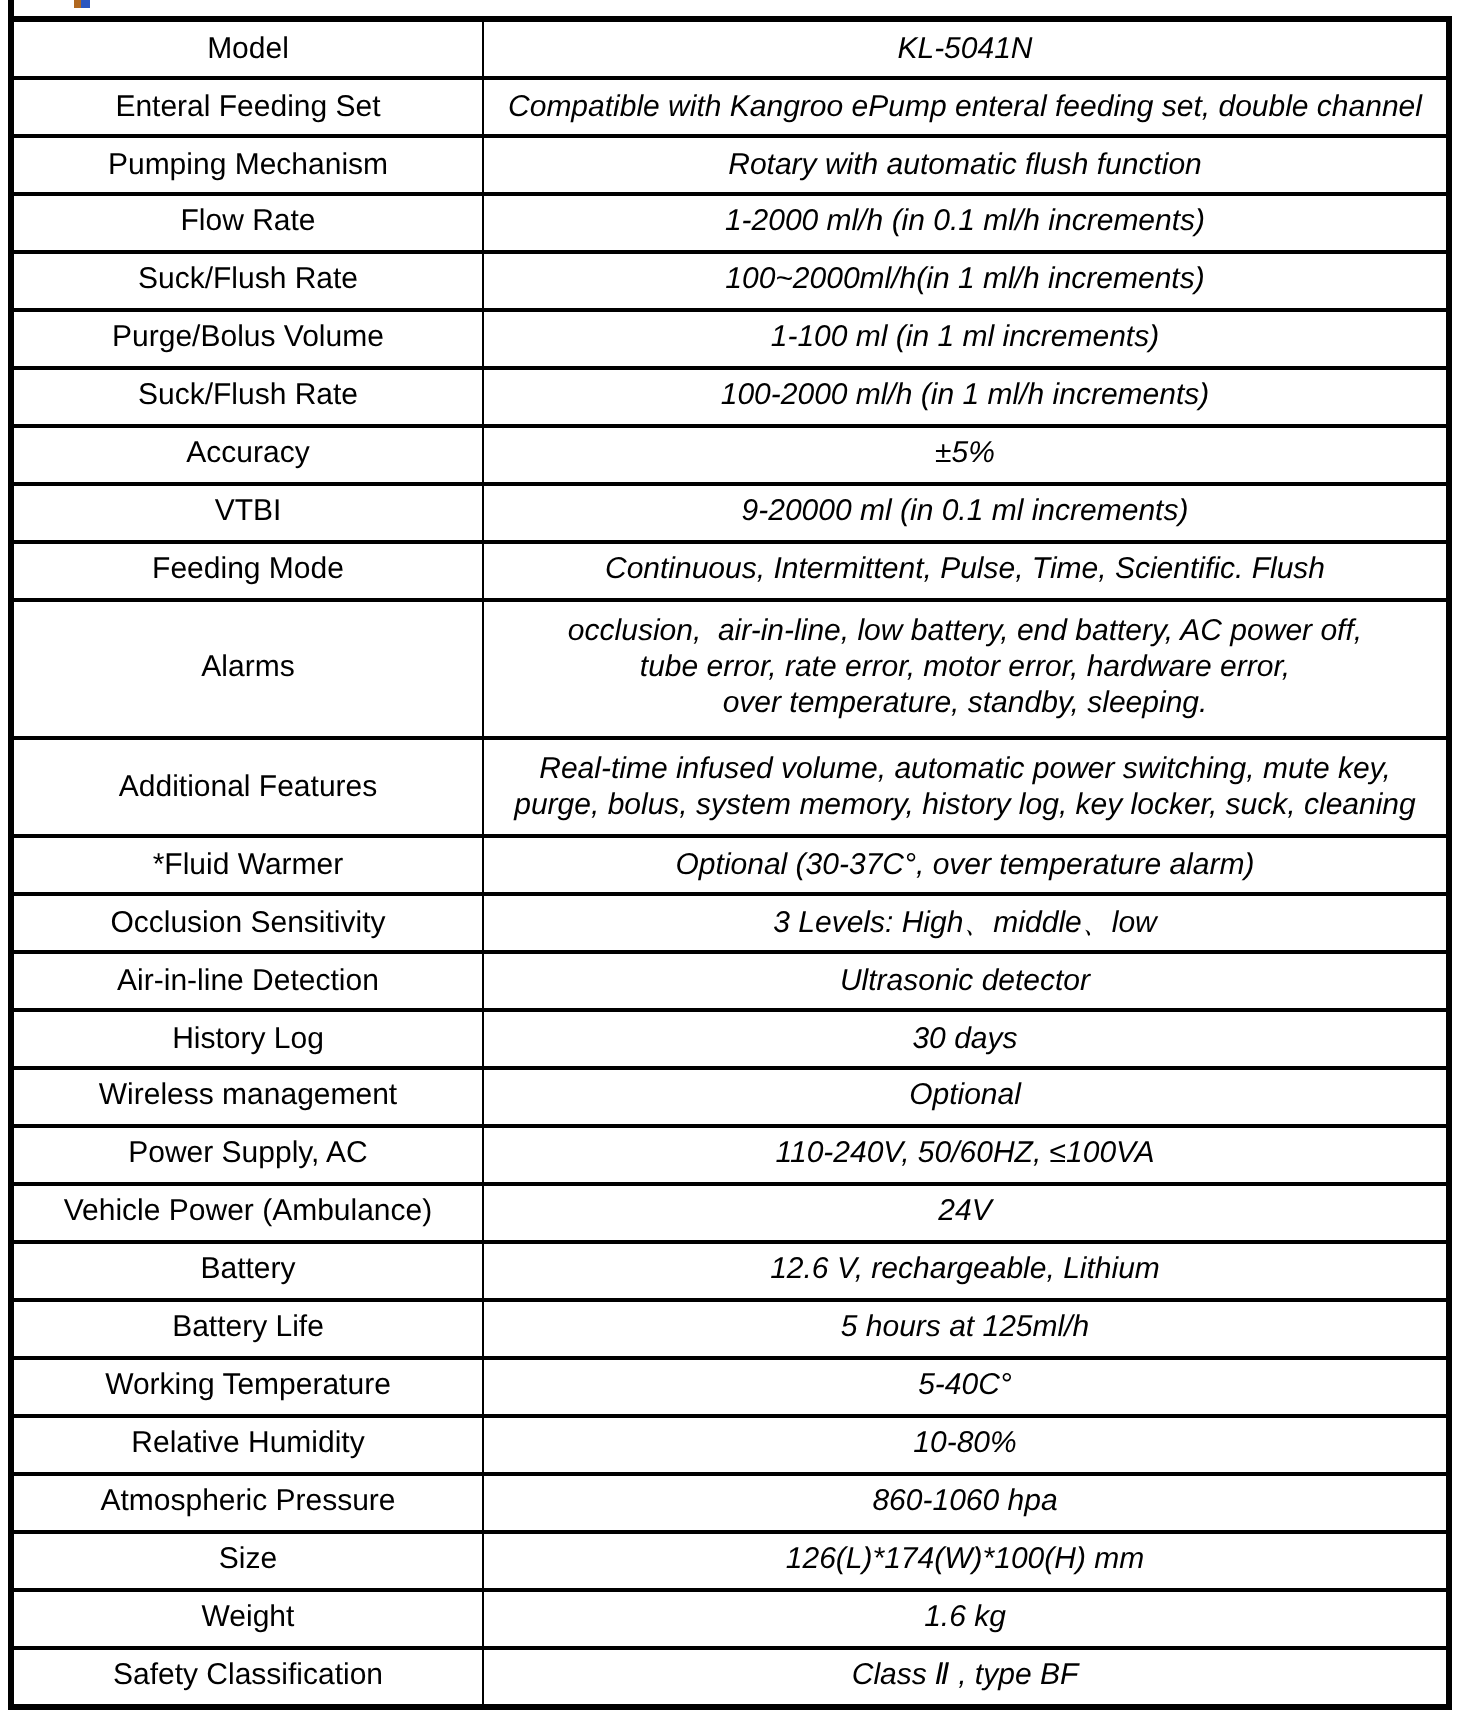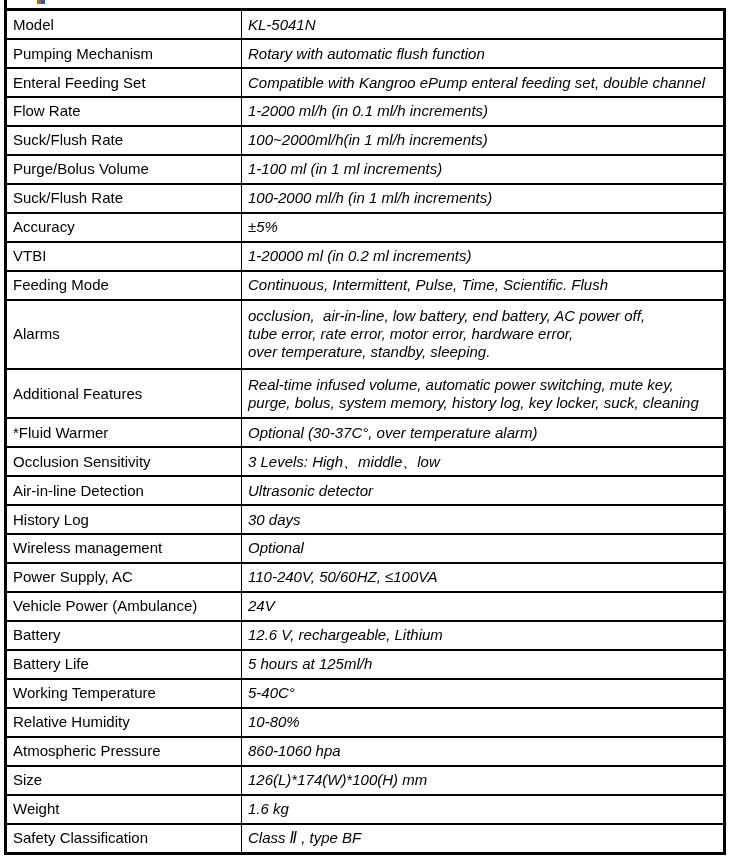--- a/index.html
+++ b/index.html
@@ -36,20 +36,21 @@
   }
   table.spec {
     position: absolute;
     left: 4px;
     top: 8px;
     width: 722px;
     height: 847px;
     border-collapse: collapse;
     table-layout: fixed;
     border: 3px solid #000000;
+    text-align: center;
   }
   table.spec td {
     border-top: 2px solid #000000;
     border-bottom: 2px solid #000000;
     font-size: 15px;
     line-height: 18px;
     padding: 3px 6px;
     vertical-align: middle;
     white-space: pre-wrap;
     overflow: hidden;
@@ -71,30 +72,30 @@
   <div class="frag-color"></div>
 
   <table class="spec">
     <tbody id="spec-body">
   <tr>
     <td class="label">Model</td>
     <td class="value">KL-5041N</td>
   </tr>
 
   <tr>
+    <td class="label">Enteral Feeding Set</td>
+    <td class="value">Compatible with Kangroo ePump enteral feeding set, double channel</td>
+  </tr>
+
+  <tr>
     <td class="label">Pumping Mechanism</td>
     <td class="value">Rotary with automatic flush function</td>
   </tr>
 
   <tr>
-    <td class="label">Enteral Feeding Set</td>
-    <td class="value">Compatible with Kangroo ePump enteral feeding set, double channel</td>
-  </tr>
-
-  <tr>
     <td class="label">Flow Rate</td>
     <td class="value">1-2000 ml/h (in 0.1 ml/h increments)</td>
   </tr>
 
   <tr>
     <td class="label">Suck/Flush Rate</td>
     <td class="value">100~2000ml/h(in 1 ml/h increments)</td>
   </tr>
 
   <tr>
@@ -108,21 +109,21 @@
   </tr>
 
 
   <tr>
     <td class="label">Accuracy</td>
     <td class="value">±5%</td>
   </tr>
 
   <tr>
     <td class="label">VTBI</td>
-    <td class="value">1-20000 ml (in 0.2 ml increments)</td>
+    <td class="value">9-20000 ml (in 0.1 ml increments)</td>
   </tr>
 
   <tr>
     <td class="label">Feeding Mode</td>
     <td class="value">Continuous, Intermittent, Pulse, Time, Scientific. Flush</td>
   </tr>
 
 
   <tr>
     <td class="label">Alarms</td>

